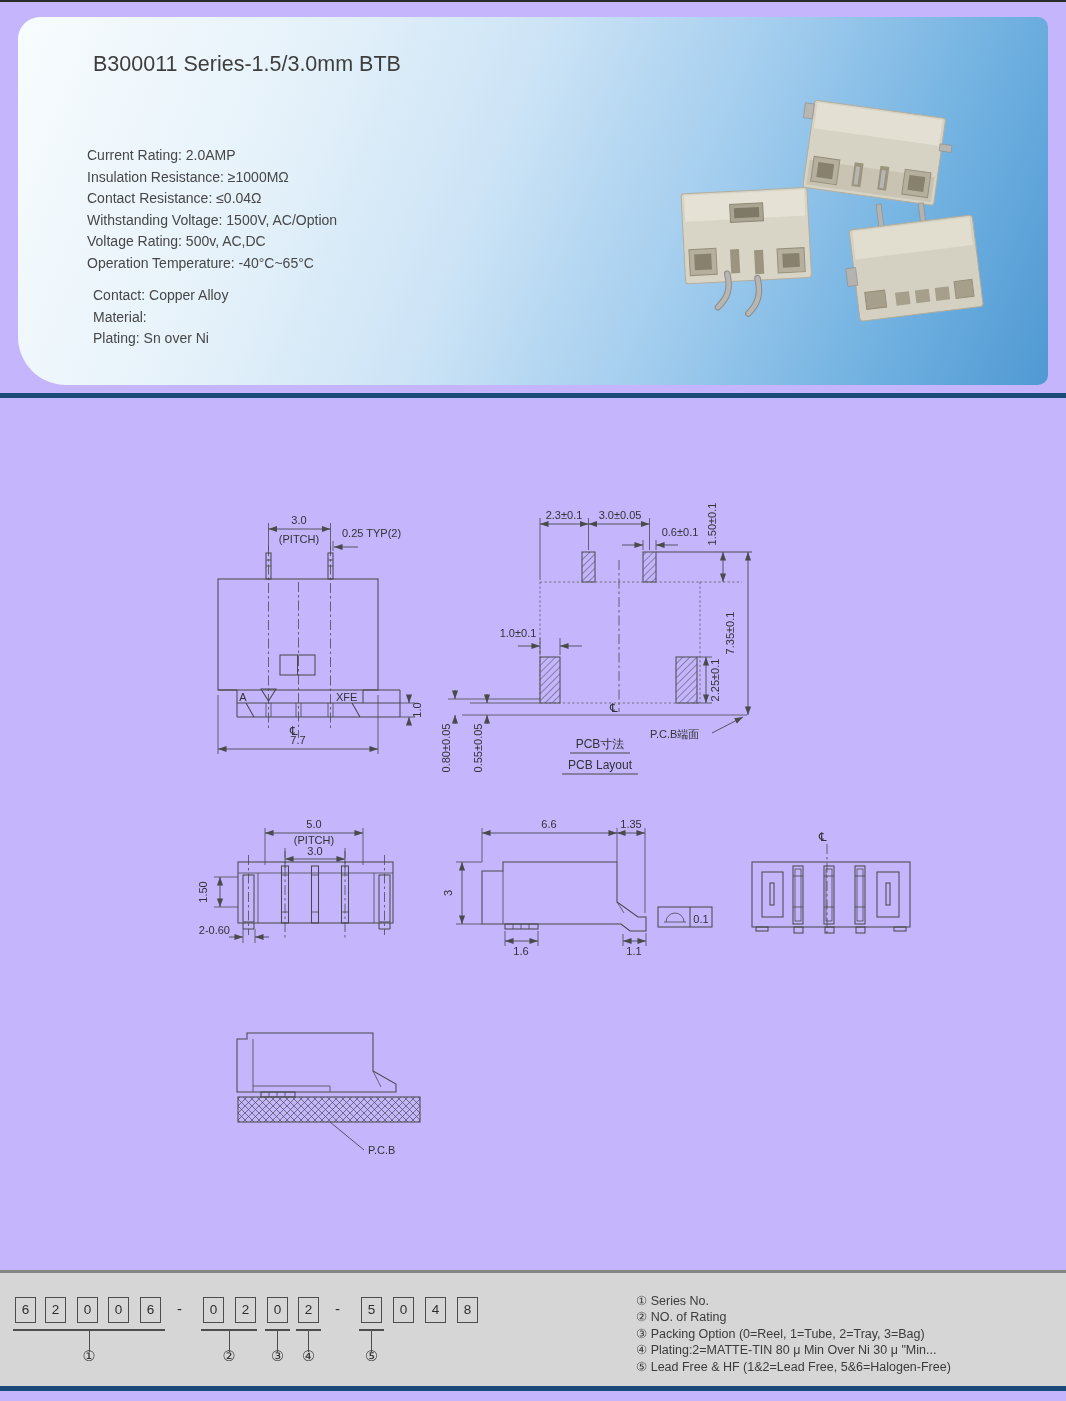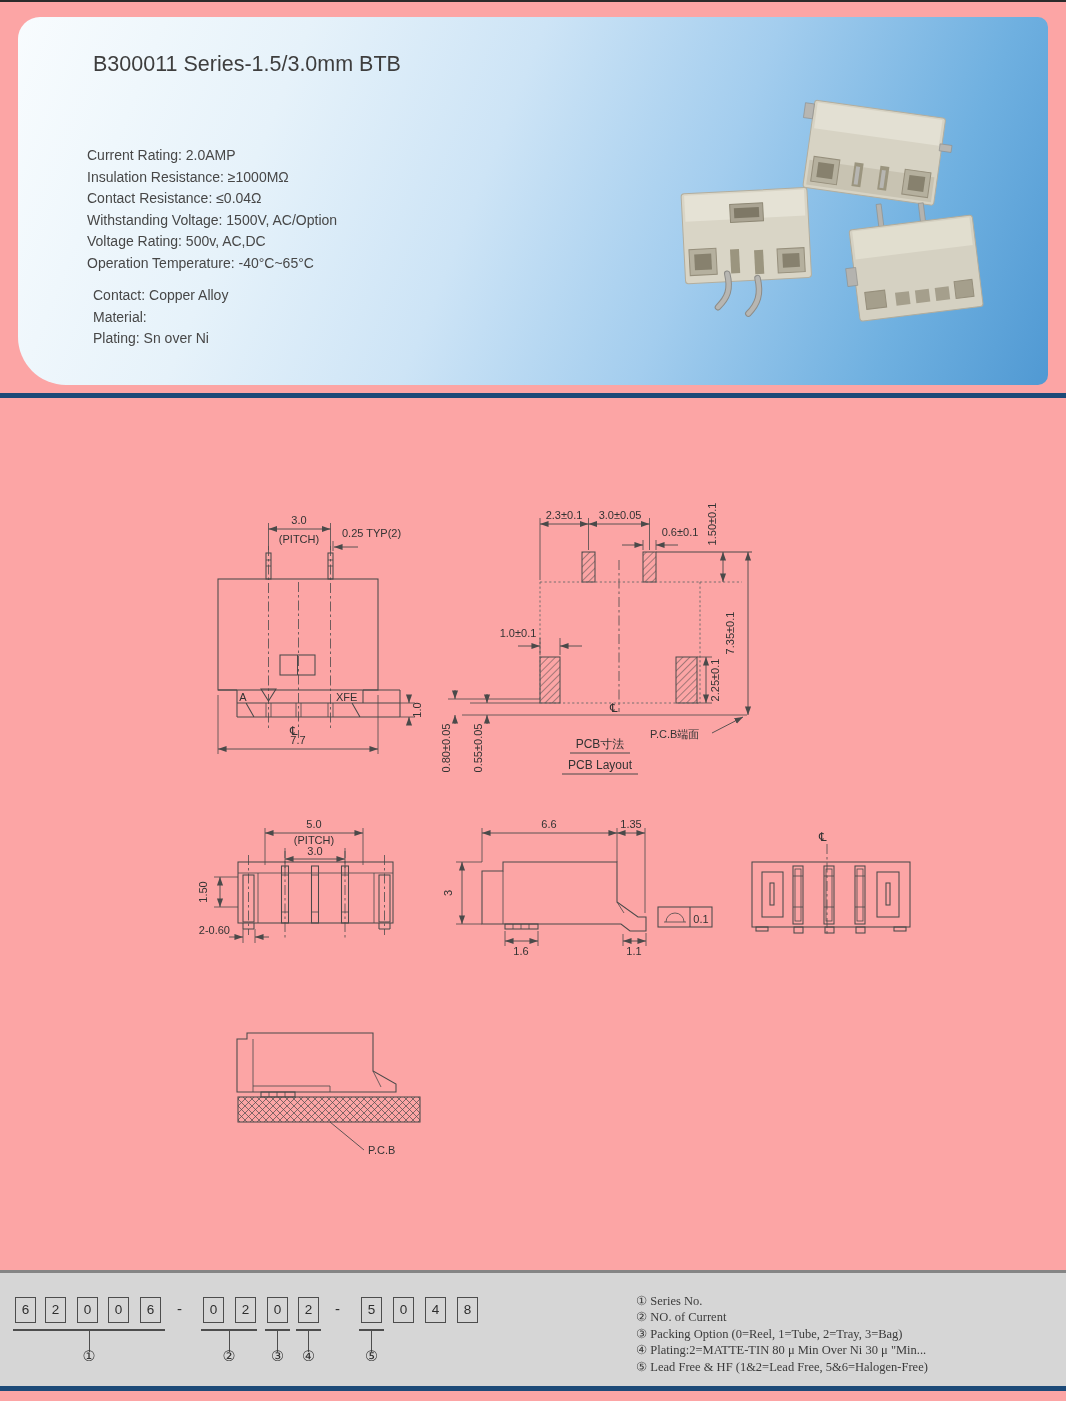--- a/index.html
+++ b/index.html
@@ -1,16 +1,16 @@
 <!DOCTYPE html>
 <html><head>
 <meta charset="utf-8">
 <style>
   html,body{margin:0;padding:0;background:#fff;}
-  .page{position:relative;width:1066px;height:1401px;background:#fca5a5;overflow:hidden;
+  .page{position:relative;width:1066px;height:1401px;background:#c4b5fd;overflow:hidden;
         font-family:"Liberation Sans",sans-serif;}
   .top-rule{position:absolute;left:0;top:0;width:1066px;height:2px;background:#2b2b2b;}
   
   .panel{position:absolute;left:18px;top:17px;width:1030px;height:368px;
          border-radius:22px 10px 10px 48px;
          background:linear-gradient(112deg,#f8fcfe 0%,#e6f2fa 25%,#cde4f6 45%,#a3cdee 65%,#6fb0e0 85%,#5099d3 100%);}
   .title{position:absolute;left:75px;top:33px;font-size:21.5px;line-height:28px;color:#3e3e3e;}
   .specs{position:absolute;left:69px;top:128px;font-size:14px;line-height:21.5px;color:#474747;}
   .materials{position:absolute;left:75px;top:268px;font-size:14px;line-height:21.5px;color:#474747;}
   .photo-svg{position:absolute;left:545px;top:35px;}
@@ -31,21 +31,21 @@
   
   .pn-band{position:absolute;left:0;top:1270px;width:1066px;height:116px;
            background:#d6d6d6;border-top:3px solid #858585;box-sizing:border-box;}
   .digit-box{position:absolute;width:21px;height:26px;border:1.4px solid #4d4d4d;box-sizing:border-box;
              font-size:13.5px;line-height:24px;text-align:center;color:#2e2e2e;top:1297px;}
   .pn-dash{position:absolute;top:1300px;font-size:15px;color:#2e2e2e;}
   .pn-underline{position:absolute;height:1.5px;background:#4d4d4d;top:1329px;}
   .pn-stem{position:absolute;width:1.3px;height:21px;background:#4d4d4d;top:1331px;}
   .pn-callout{position:absolute;top:1348px;transform:translateX(-50%);
               font-family:"DejaVu Sans","Liberation Sans",sans-serif;font-size:14.5px;color:#333;}
-  .legend{position:absolute;left:636px;top:1293px;font-family:Liberation Serif, serif;
+  .legend{position:absolute;left:636px;top:1293px;font-family:Liberation Sans, sans-serif;
           font-size:12.5px;line-height:16.4px;color:#3b3b3b;}
 </style>
 </head>
 <body>
 
 <div class="page">
   <div class="top-rule"></div>
 
   <div class="panel">
     <div class="title">
@@ -315,20 +315,20 @@
   <div class="pn-stem" style="left:308px"></div>
   <div class="pn-stem" style="left:371px"></div>
   <span class="pn-callout" style="left:89px">①</span>
   <span class="pn-callout" style="left:229px">②</span>
   <span class="pn-callout" style="left:277.5px">③</span>
   <span class="pn-callout" style="left:308.5px">④</span>
   <span class="pn-callout" style="left:371.5px">⑤</span>
 
   <div class="legend">
     <div>① Series No.</div>
-    <div>② NO. of Current</div>
+    <div>② NO. of Rating</div>
     <div>③ Packing Option (0=Reel, 1=Tube, 2=Tray, 3=Bag)</div>
     <div>④ Plating:2=MATTE-TIN 80 μ Min Over Ni 30 μ "Min...</div>
     <div>⑤ Lead Free &amp; HF (1&amp;2=Lead Free, 5&amp;6=Halogen-Free)</div>
   </div>
 
   <div class="bottom-rule"></div>
 </div>
 
 </body></html>

